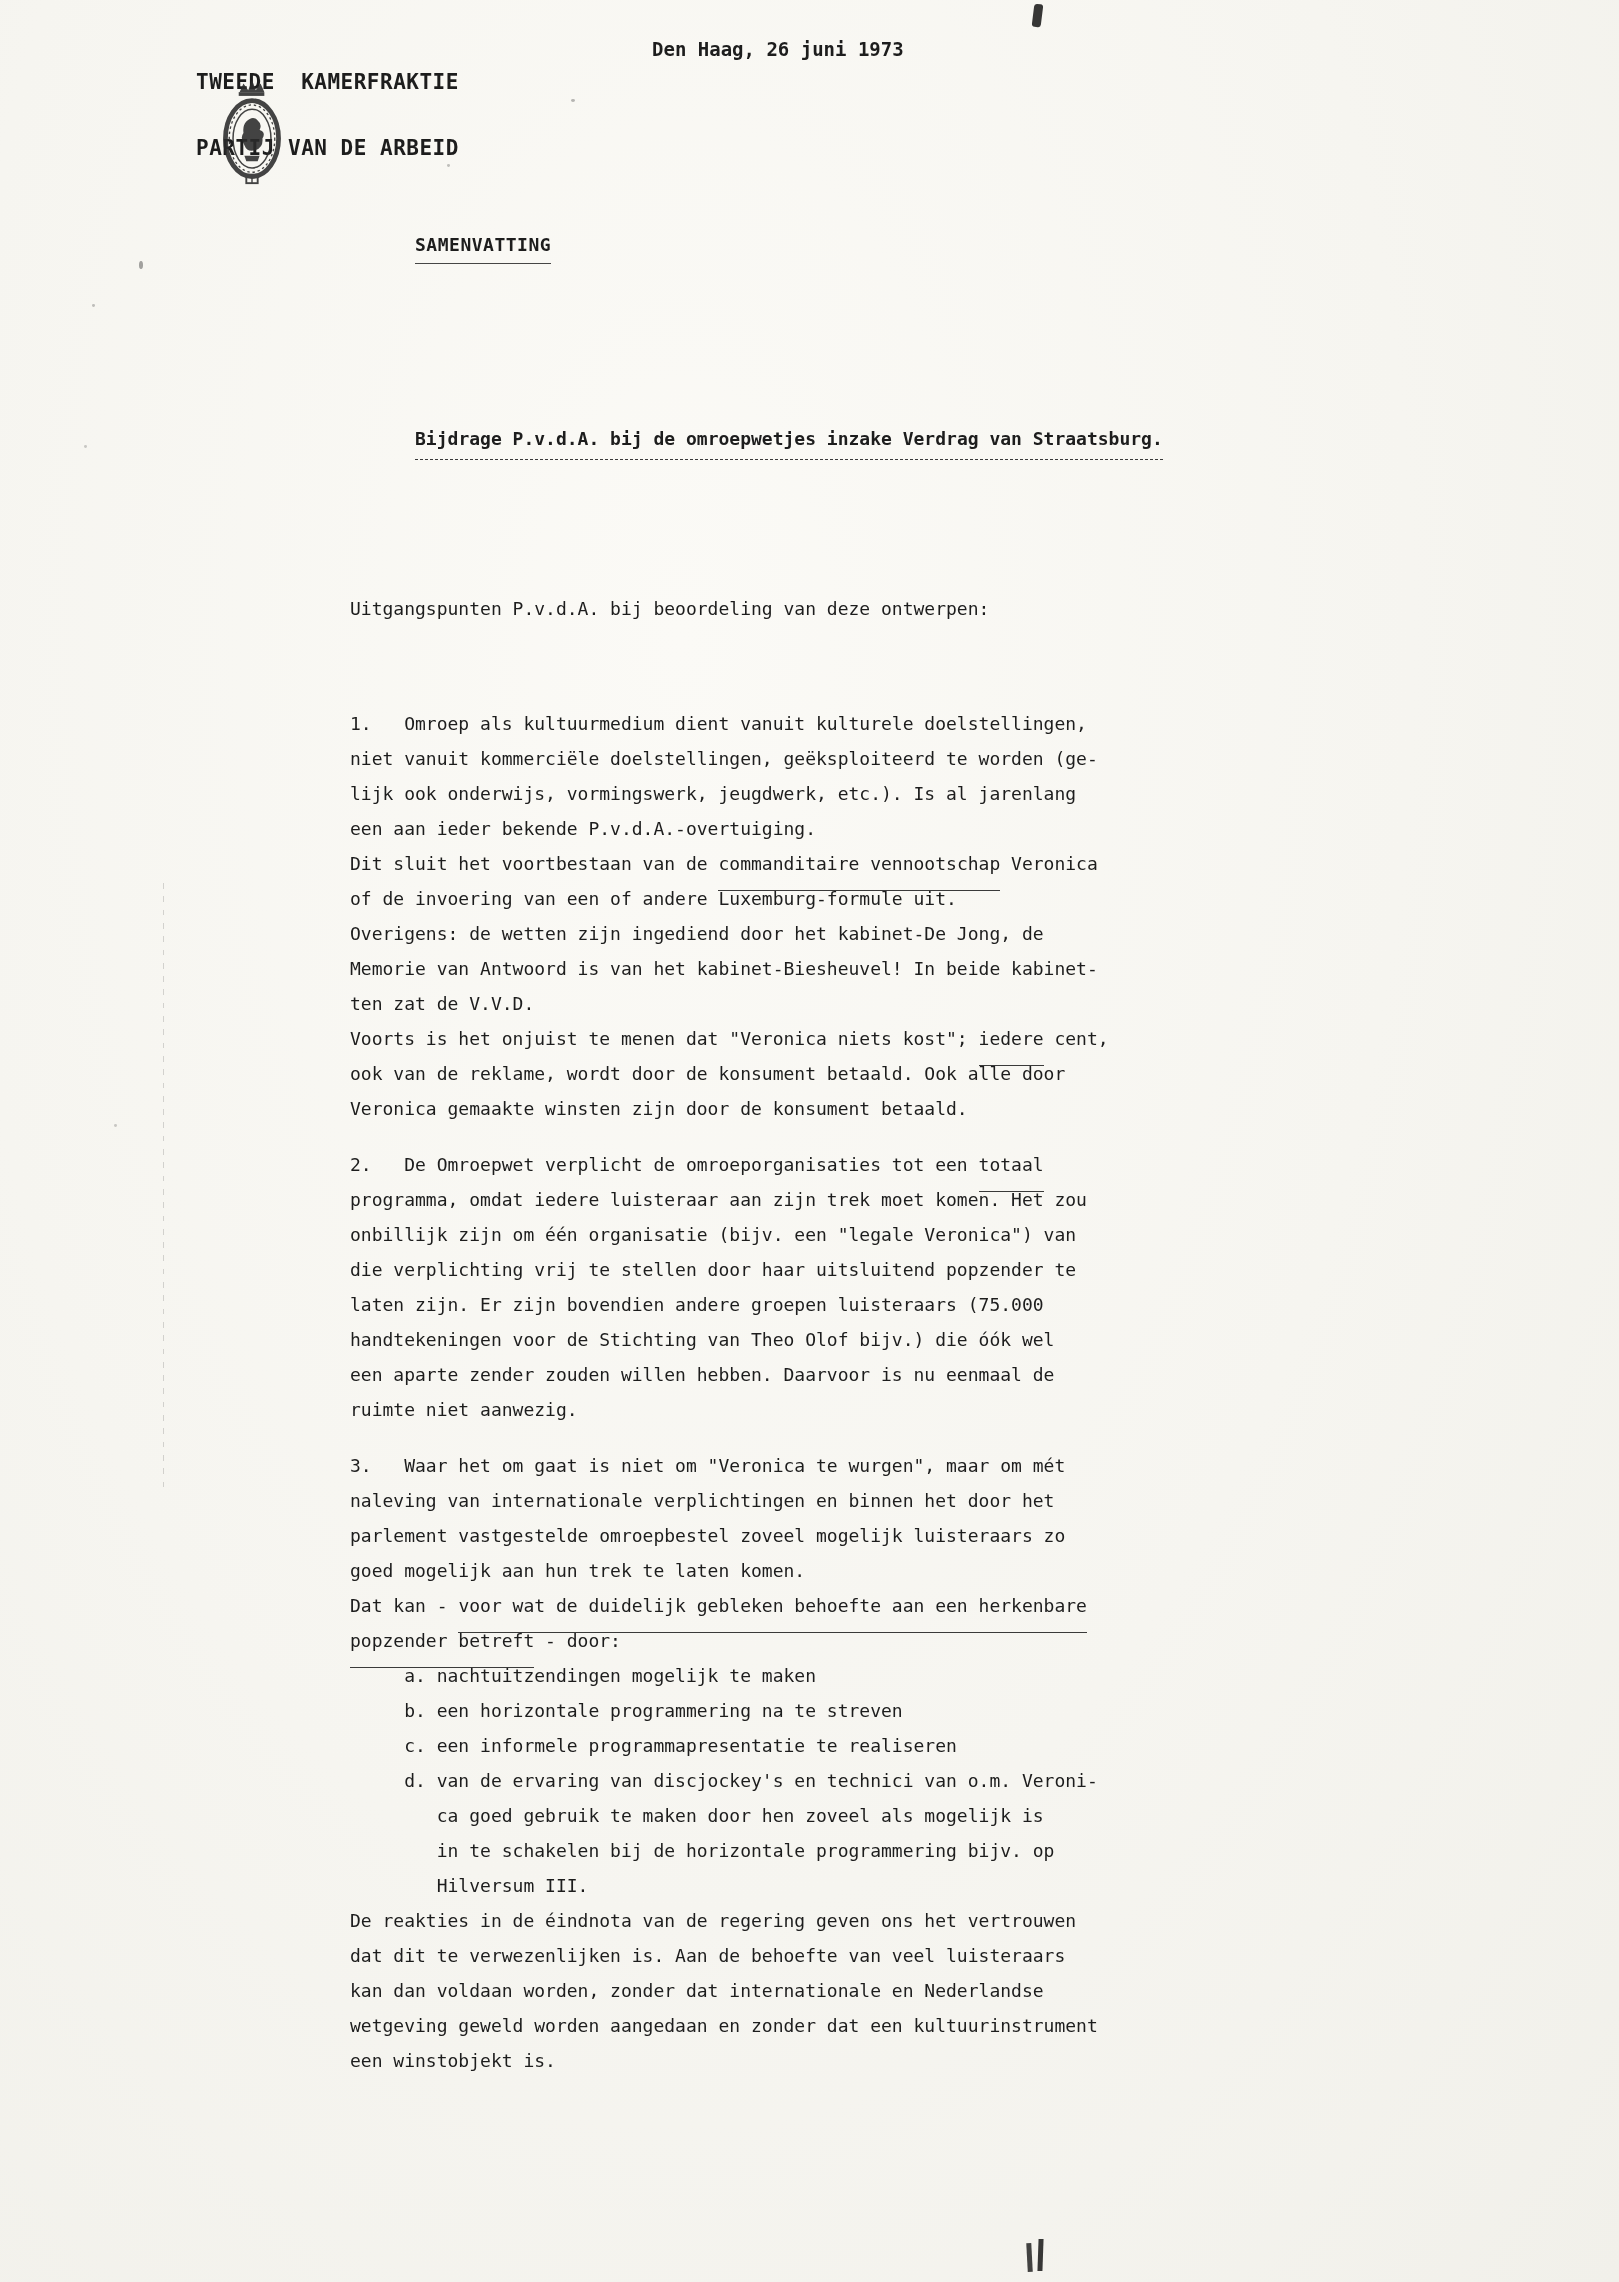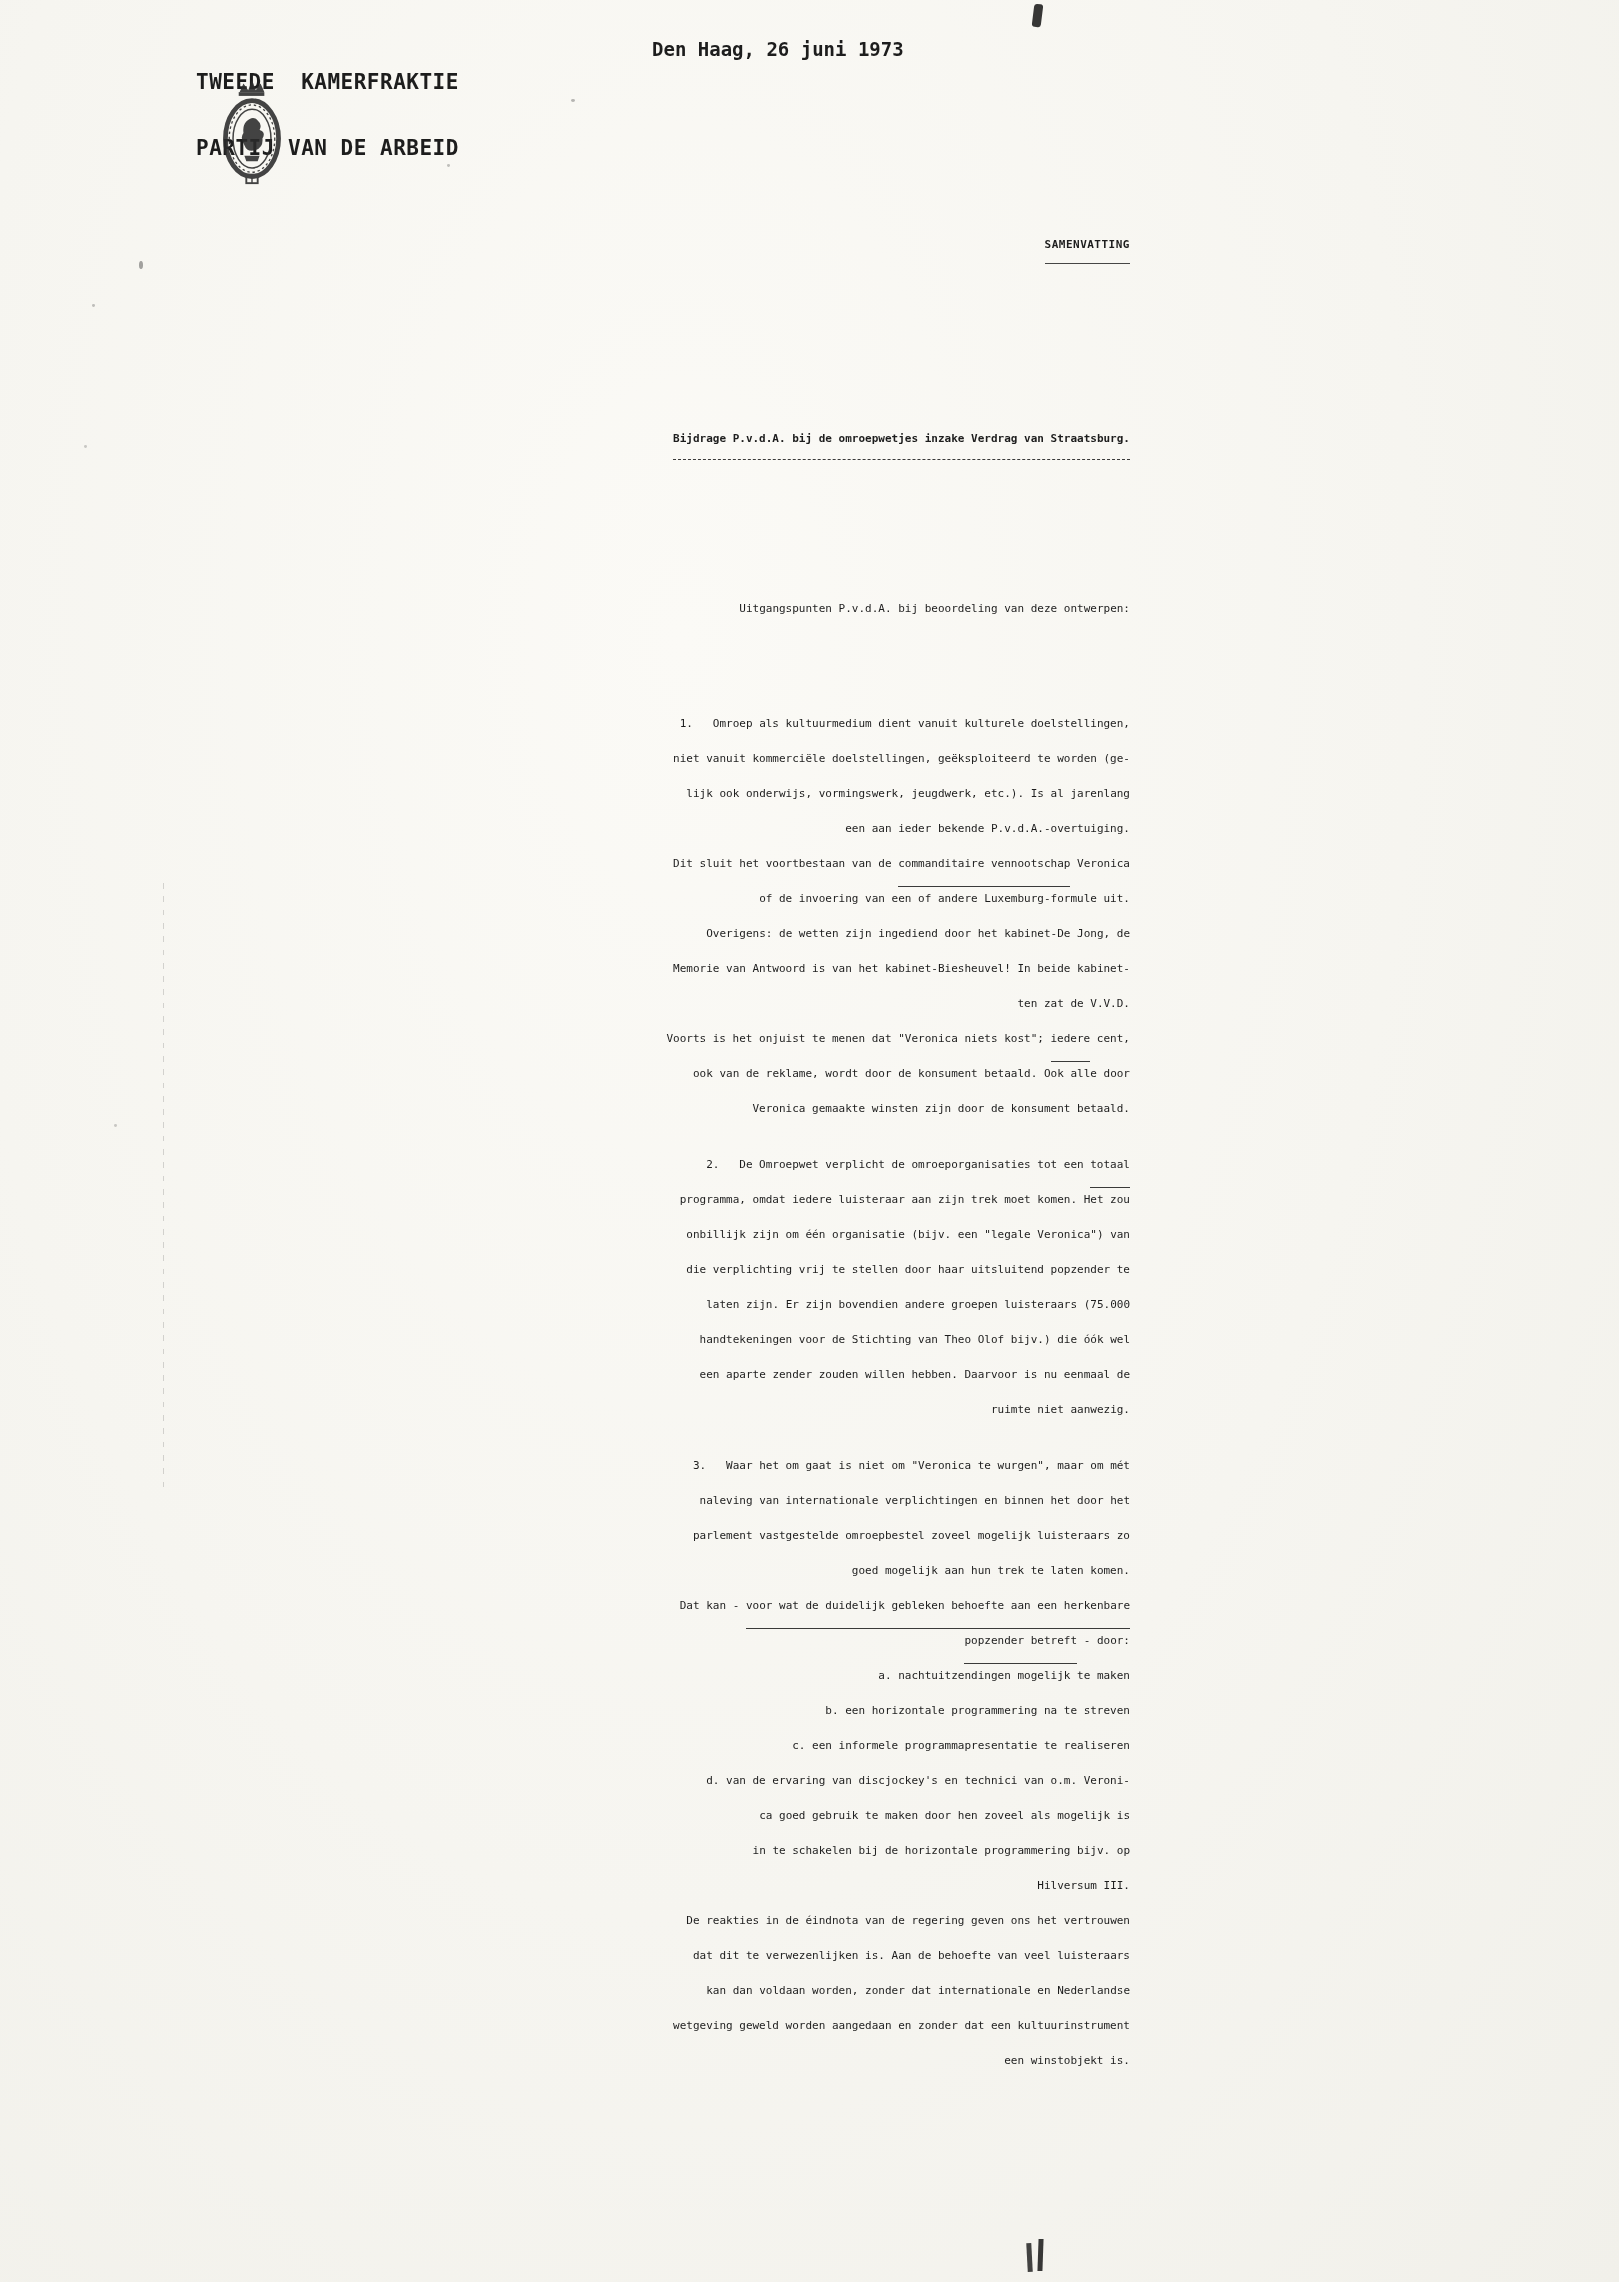--- a/index.html
+++ b/index.html
@@ -21,21 +21,21 @@
   }
   .dateline {
     position:absolute; left:652px; top:38px;
     font-size:19px; font-weight:600; white-space:pre;
   }
   .crest { position:absolute; left:213px; top:76px; width:78px; height:110px; opacity:.88; }
 
   
   .doc {
     position:absolute; left:350px; top:122px; width:780px;
-    font-size:11px; line-height:35px; font-weight:500; white-space:pre;text-align:right;
+    font-size:18px; line-height:35px; font-weight:500; white-space:pre;
   }
   .u { border-bottom:1.9px solid rgba(25,25,25,.85); padding-bottom:16px; }
   .label-row { }
   .label {
     display:inline-block; font-weight:700; letter-spacing:0.5px;
     border-bottom:1.9px solid rgba(25,25,25,.8); padding-bottom:1px;
   }
   .title-row { margin-top:17px; }
   .title {
     display:inline-block; font-weight:700;

